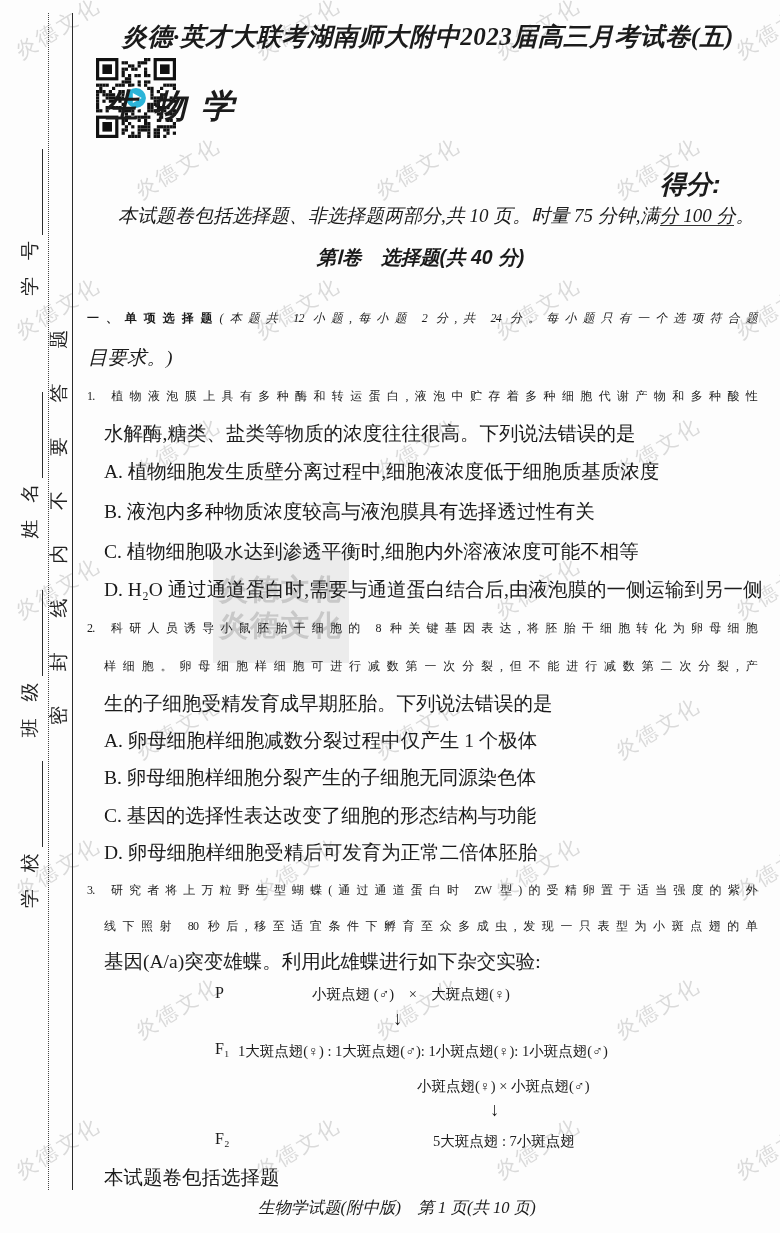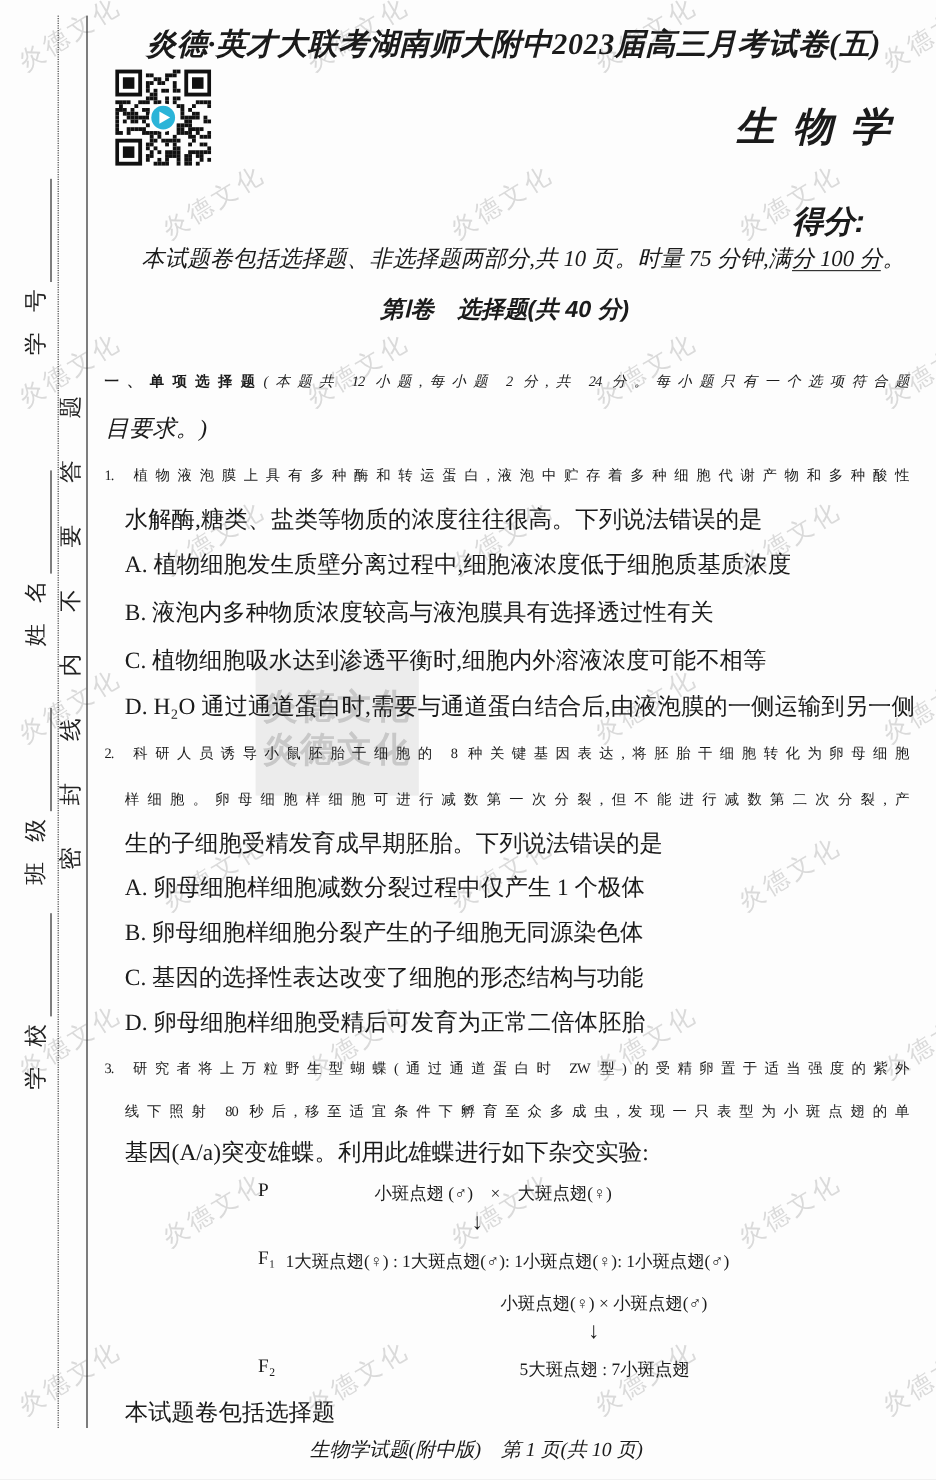--- a/index.html
+++ b/index.html
@@ -27,21 +27,21 @@
   .mfield:nth-child(2){margin-right:52px;}
   .mfield:nth-child(3){margin-right:96px;}
   #seal-text{position:absolute;left:-91px;top:562px;width:300px;height:26px;
              transform:rotate(-90deg);text-align:center;font-size:19px;letter-spacing:15px;
              color:#222;z-index:2;white-space:nowrap;}
   
   .abs{position:absolute;z-index:2;font-style:italic;}
   #exam-title{left:108px;top:20px;width:640px;text-align:center;font-size:25px;font-weight:900;
               letter-spacing:.5px;white-space:nowrap;}
   #qr-box{left:96px;top:57px;width:80px;height:82px;}
-  #subject-title{left:90px;top:84px;width:667px;text-align:right;font-family:"Liberation Sans",sans-serif;
+  #subject-title{left:90px;top:84px;width:667px;text-align:left;font-family:"Liberation Sans",sans-serif;
                  font-size:33px;font-weight:700;letter-spacing:15px;text-indent:15px;}
   #score-row{left:660px;top:167px;font-family:"Liberation Sans",sans-serif;font-size:26px;font-weight:700;}
   #score-blank{display:inline-block;width:74px;height:18px;border-bottom:1.6px solid #333;}
   #instructions{left:118px;top:203px;font-size:19px;white-space:nowrap;}
   #part-heading{left:87px;top:244px;width:667px;text-align:center;font-family:"Liberation Sans",sans-serif;
                 font-size:19.5px;font-weight:700;}
   .ln{position:absolute;left:104px;z-index:2;font-size:19.5px;line-height:24px;white-space:nowrap;color:#1b1b1b;}
   .ln.num{left:87px;}
   .qnum{display:inline-block;width:17px;}
   .fill{right:23px;font-size:12px;letter-spacing:-0.8px;white-space:normal;

